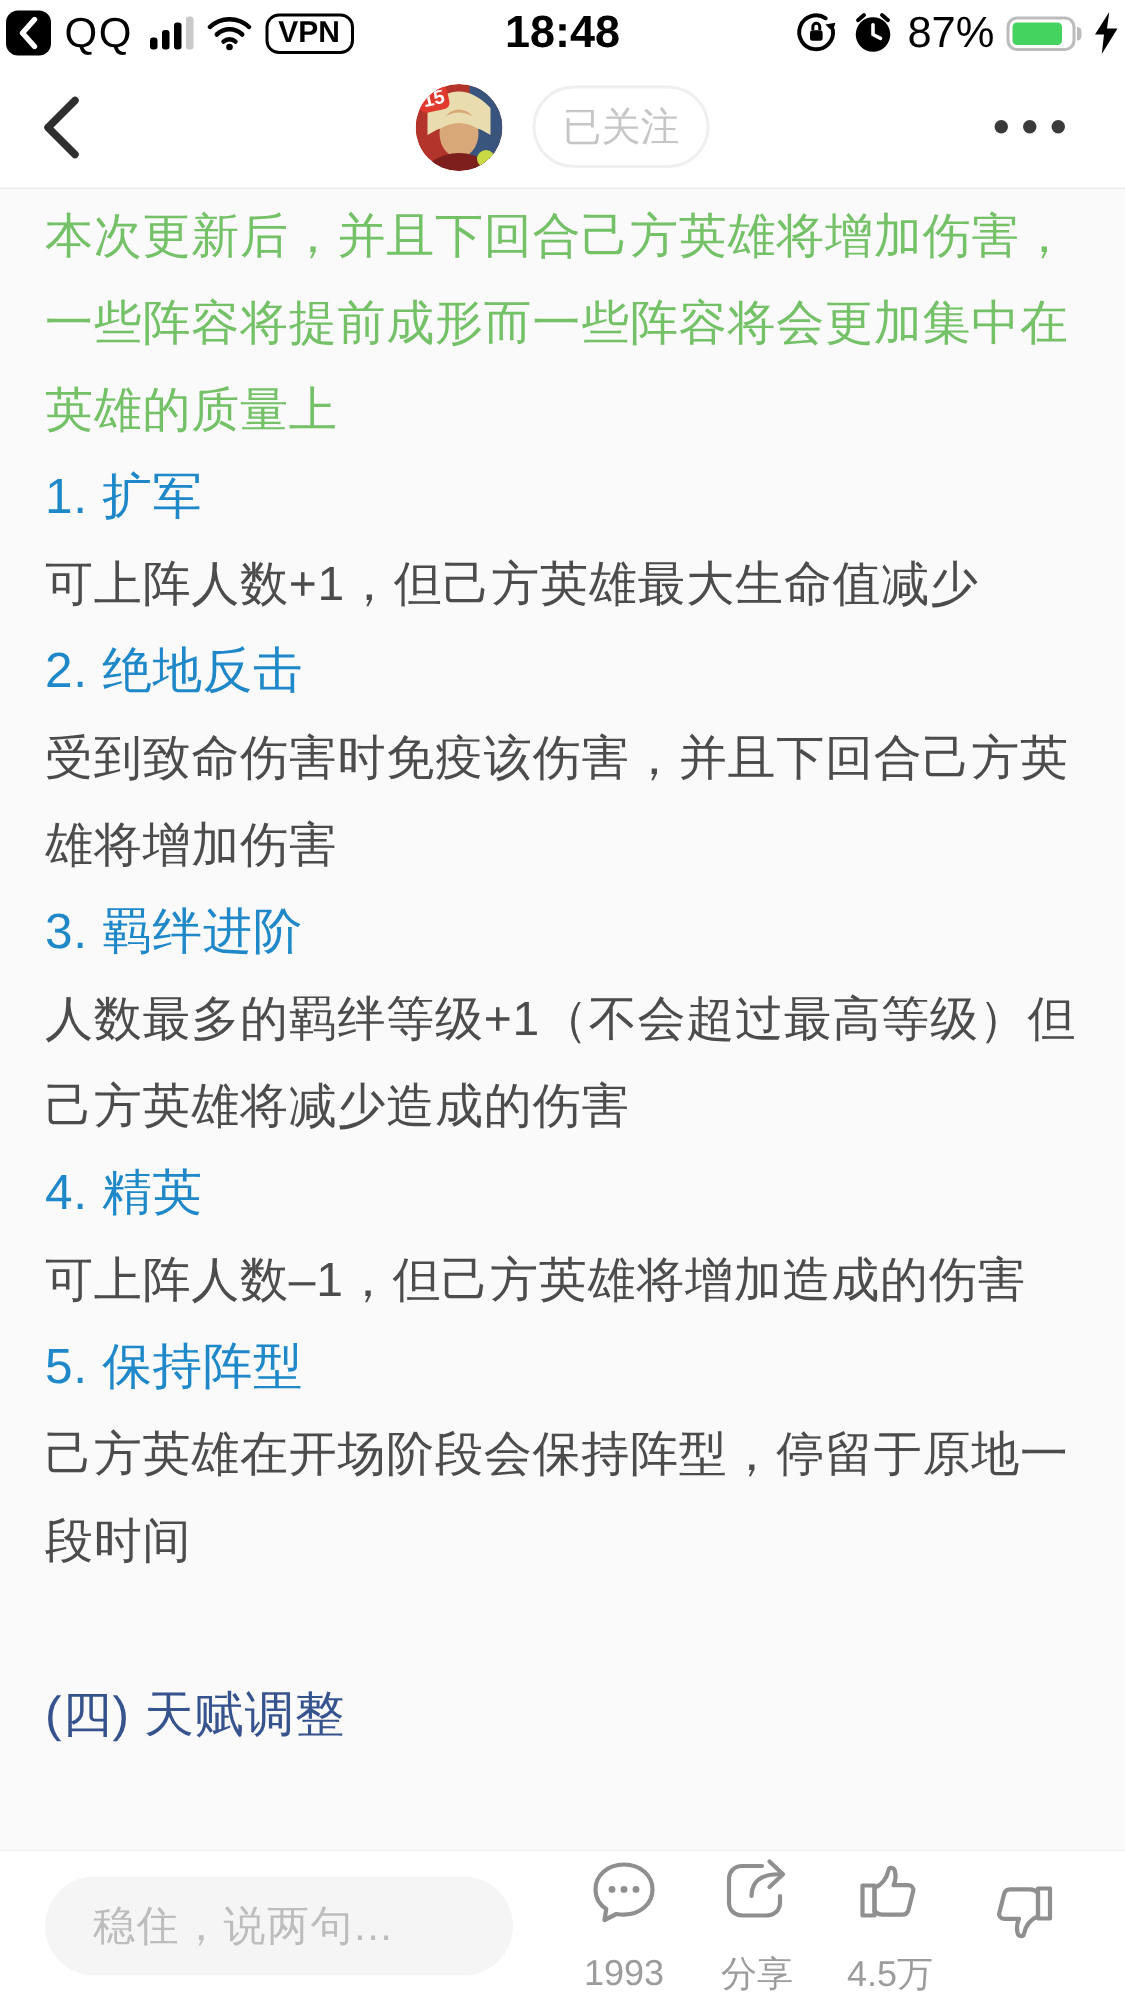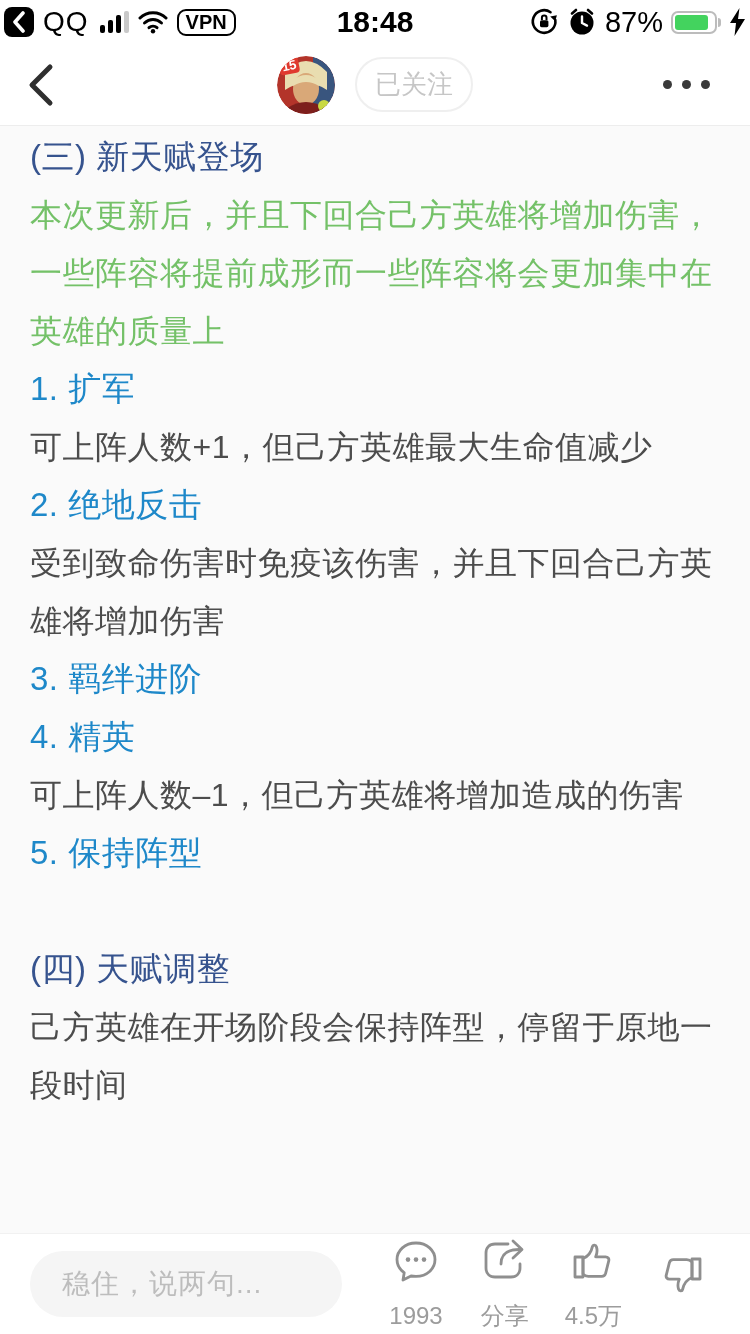--- a/index.html
+++ b/index.html
@@ -179,32 +179,32 @@
     <span class="follow-pill">已关注</span>
   </div>
   <div class="more-btn">
       <i></i>
       <i></i>
       <i></i>
     </div>
 </div>
 
 <div class="content">
-    <div class="sec heading">(三) 新天赋登场</div>
     <div class="sec green">本次更新后，并且下回合己方英雄将增加伤害，一些阵容将提前成形而一些阵容将会更加集中在英雄的质量上</div>
     <div class="sec subheading">1. 扩军</div>
     <div class="sec body">可上阵人数+1，但己方英雄最大生命值减少</div>
     <div class="sec subheading">2. 绝地反击</div>
     <div class="sec body">受到致命伤害时免疫该伤害，并且下回合己方英雄将增加伤害</div>
     <div class="sec subheading">3. 羁绊进阶</div>
+    <div class="sec body">人数最多的羁绊等级+1（不会超过最高等级）但己方英雄将减少造成的伤害</div>
     <div class="sec subheading">4. 精英</div>
     <div class="sec body">可上阵人数–1，但己方英雄将增加造成的伤害</div>
     <div class="sec subheading">5. 保持阵型</div>
+    <div class="sec body">己方英雄在开场阶段会保持阵型，停留于原地一段时间</div>
     <div class="sec heading gap">(四) 天赋调整</div>
-    <div class="sec body">己方英雄在开场阶段会保持阵型，停留于原地一段时间</div>
   </div>
 
 <div class="bottombar">
   <div class="comment-input">
     <span>稳住，说两句...</span>
   </div>
   <div class="actions">
     <div class="action">
       <svg width="48" height="46" viewBox="0 0 48 46">
         <path d="M24 4 C13 4 5 11.4 5 20.6 C5 26 7.8 30.7 12.2 33.7 L11 41 L19 37 C20.6 37.3 22.3 37.4 24 37.4 C35 37.4 43 30 43 20.6 C43 11.4 35 4 24 4 Z" fill="none" stroke="#8f8f8f" stroke-width="2.8" stroke-linejoin="round"></path>

